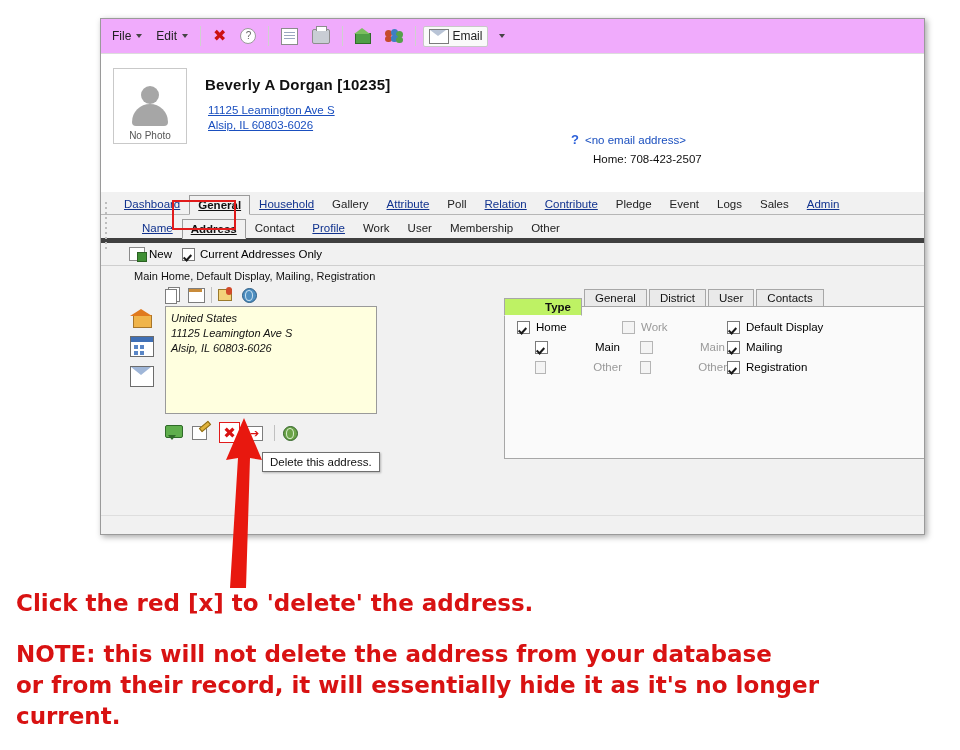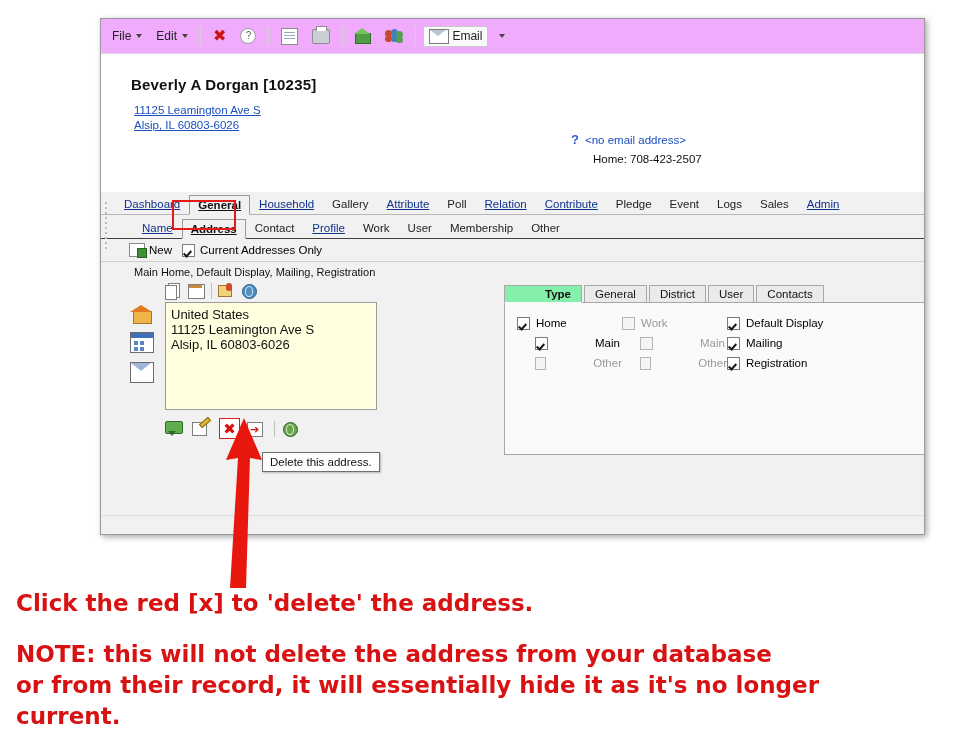--- a/index.html
+++ b/index.html
@@ -73,21 +73,21 @@
     font-size:11.5px;color:#10328e;padding:3px 8px 3px 8px;border:1px solid transparent;
     text-decoration:underline;white-space:nowrap;background:transparent;
   }
   .tab.plain{color:#222;text-decoration:none;}
   .tab.active{
     background:#f1f1f1;border:1px solid #9b9b9b;border-bottom-color:#f1f1f1;
     font-weight:bold;color:#111;text-decoration:underline;position:relative;top:1px;
   }
   .tabstrip2{
     display:flex;align-items:flex-end;padding-left:32px;background:#f1f1f1;
-    height:23px;border-bottom:1px solid #404040;
+    height:23px;border-bottom:5px solid #404040;
   }
   .highlight-box{position:absolute;border:2px solid #e11b1b;}
   
   .subbar{
     height:22px;display:flex;align-items:center;padding-left:28px;gap:10px;
     font-size:11.5px;background:#f1f1f1;border-bottom:1px solid #cfcfcf;
   }
   .new-btn{display:flex;align-items:center;gap:4px;justify-content:flex-end;}
   .ico-new{width:14px;height:12px;background:#fff;border:1px solid #8a8a8a;position:relative;}
   .ico-new:after{content:"";position:absolute;right:-3px;bottom:-2px;width:8px;height:8px;background:#3f8f34;border:1px solid #2b6123;}
@@ -106,34 +106,34 @@
   .si-house{position:relative;}
   .si-house:before{content:"";position:absolute;left:2px;top:7px;width:17px;height:11px;background:#f0b44a;border:1px solid #a8762a;}
   .si-house:after{content:"";position:absolute;left:-1px;top:1px;border-left:11px solid transparent;border-right:11px solid transparent;border-bottom:7px solid #e07a1e;}
   .si-cal{border:1px solid #6c6c6c;background:#fff;position:relative;}
   .si-cal:before{content:"";position:absolute;left:0;right:0;top:0;height:5px;background:#3f6fb5;}
   .si-cal:after{content:"";position:absolute;left:3px;top:8px;width:4px;height:4px;background:#5a86c6;box-shadow:6px 0 0 #5a86c6,-0px 6px 0 #5a86c6,6px 6px 0 #5a86c6;}
   .si-mail{background:#fff;border:1px solid #6c6c6c;position:relative;}
   .si-mail:after{content:"";position:absolute;left:0;top:0;border-left:10px solid transparent;border-right:10px solid transparent;border-top:8px solid #9fb6d8;}
   .addr-field{
     width:200px;height:98px;background:#ffffdf;border:1px solid #9a9a9a;
-    font-size:13px;color:#111;padding:4px 5px;line-height:15px;
+    font-size:11px;color:#111;padding:4px 5px;line-height:15px;font-style:italic;
   }
   .addr-actions{display:flex;align-items:center;gap:7px;padding-left:38px;margin-top:8px;}
   .aa{width:20px;height:18px;}
   .aa-x{border:1px solid #e11b1b;display:flex;align-items:center;justify-content:center;color:#d81212;font-weight:bold;font-size:15px;font-family:"DejaVu Sans",sans-serif;background:#fff;width:19px;height:19px;}
   .divider-v{width:1px;height:16px;background:#c0c0c0;}
   
   .right-panel{position:absolute;left:403px;top:20px;width:485px;height:165px;}
   .rp-tabs{display:flex;align-items:flex-end;height:20px;}
   .rp-tab{
     font-size:11.5px;color:#111;padding:2px 10px;border:1px solid #a7a7a7;border-bottom:none;
     background:#eaeaea;margin-right:2px;
   }
-  .rp-tab.active{background:#86efac;font-weight:bold;position:relative;top:1px;border-bottom:1px solid #fafafa;padding-left:40px;}
+  .rp-tab.active{background:#bef264;font-weight:bold;position:relative;top:10px;border-bottom:1px solid #fafafa;padding-left:40px;}
   .rp-body{
     border:1px solid #a7a7a7;background:#fafafa;height:141px;
     display:flex;padding:10px 0 0 12px;font-size:11.5px;
   }
   .rp-col{width:105px;}
   .rp-col.wide{width:160px;}
   .rp-row{display:flex;align-items:center;gap:6px;height:20px;}
   .rp-row.indent{padding-left:18px;gap:47px;}
   .rp-label.dim{color:#9a9a9a;}
   
@@ -201,20 +201,27 @@
     <div class="tb-item box">
       <span class="ico-email"></span>
       <span>Email</span>
     </div>
     <div class="tb-item">
       <span class="caret"></span>
     </div>
   </div>
 
   <div class="person-header">
+    <div class="photo-box">
+      <div class="avatar">
+        <div class="head"></div>
+          <div class="body"></div>
+      </div>
+      <div class="no-photo">No Photo</div>
+    </div>
     <div class="person-info">
       <div class="person-name">Beverly A Dorgan  [10235]</div>
       <div class="addr-wrap">
         <a class="addr-link">11125 Leamington Ave S</a>
         <a class="addr-link">Alsip, IL 60803-6026</a>
       </div>
     </div>
     <div class="email-block">
       <div class="email-row">
         <span class="q-icon">?</span>

